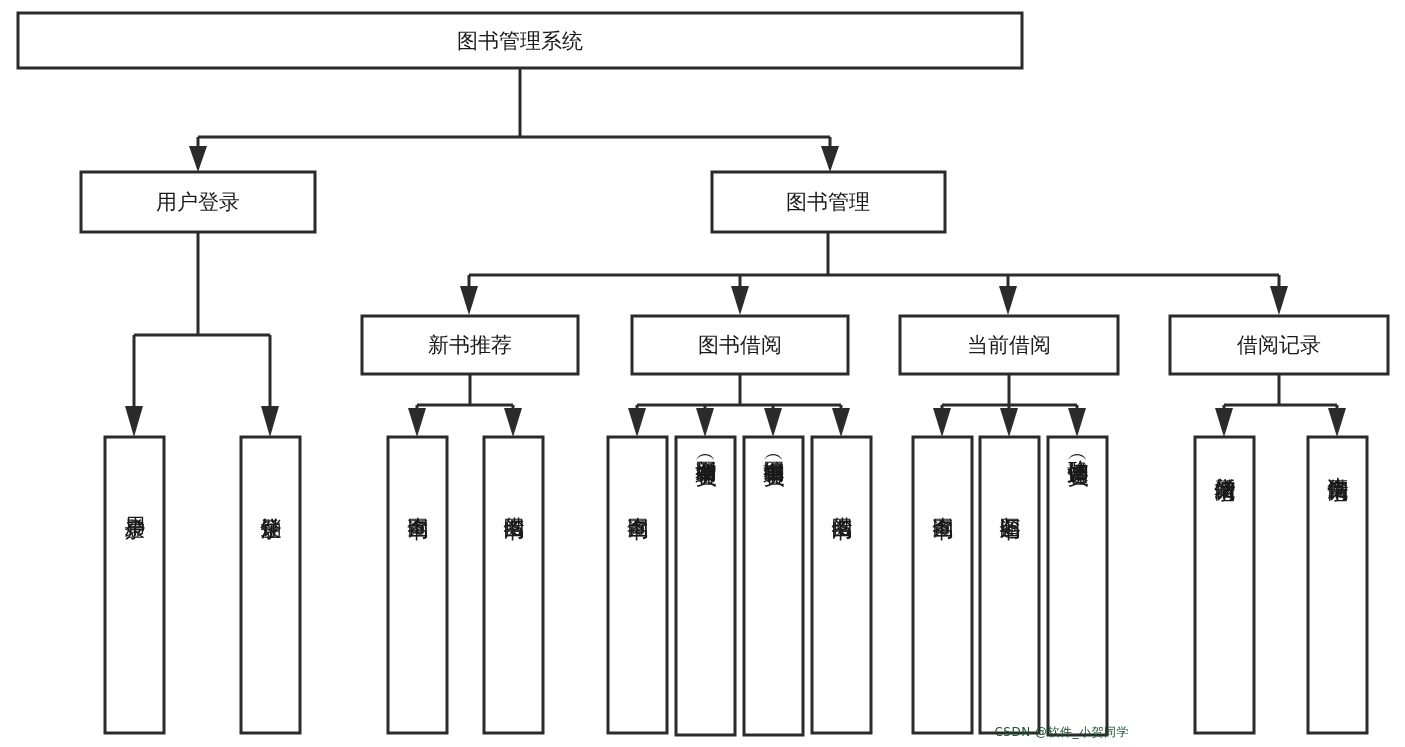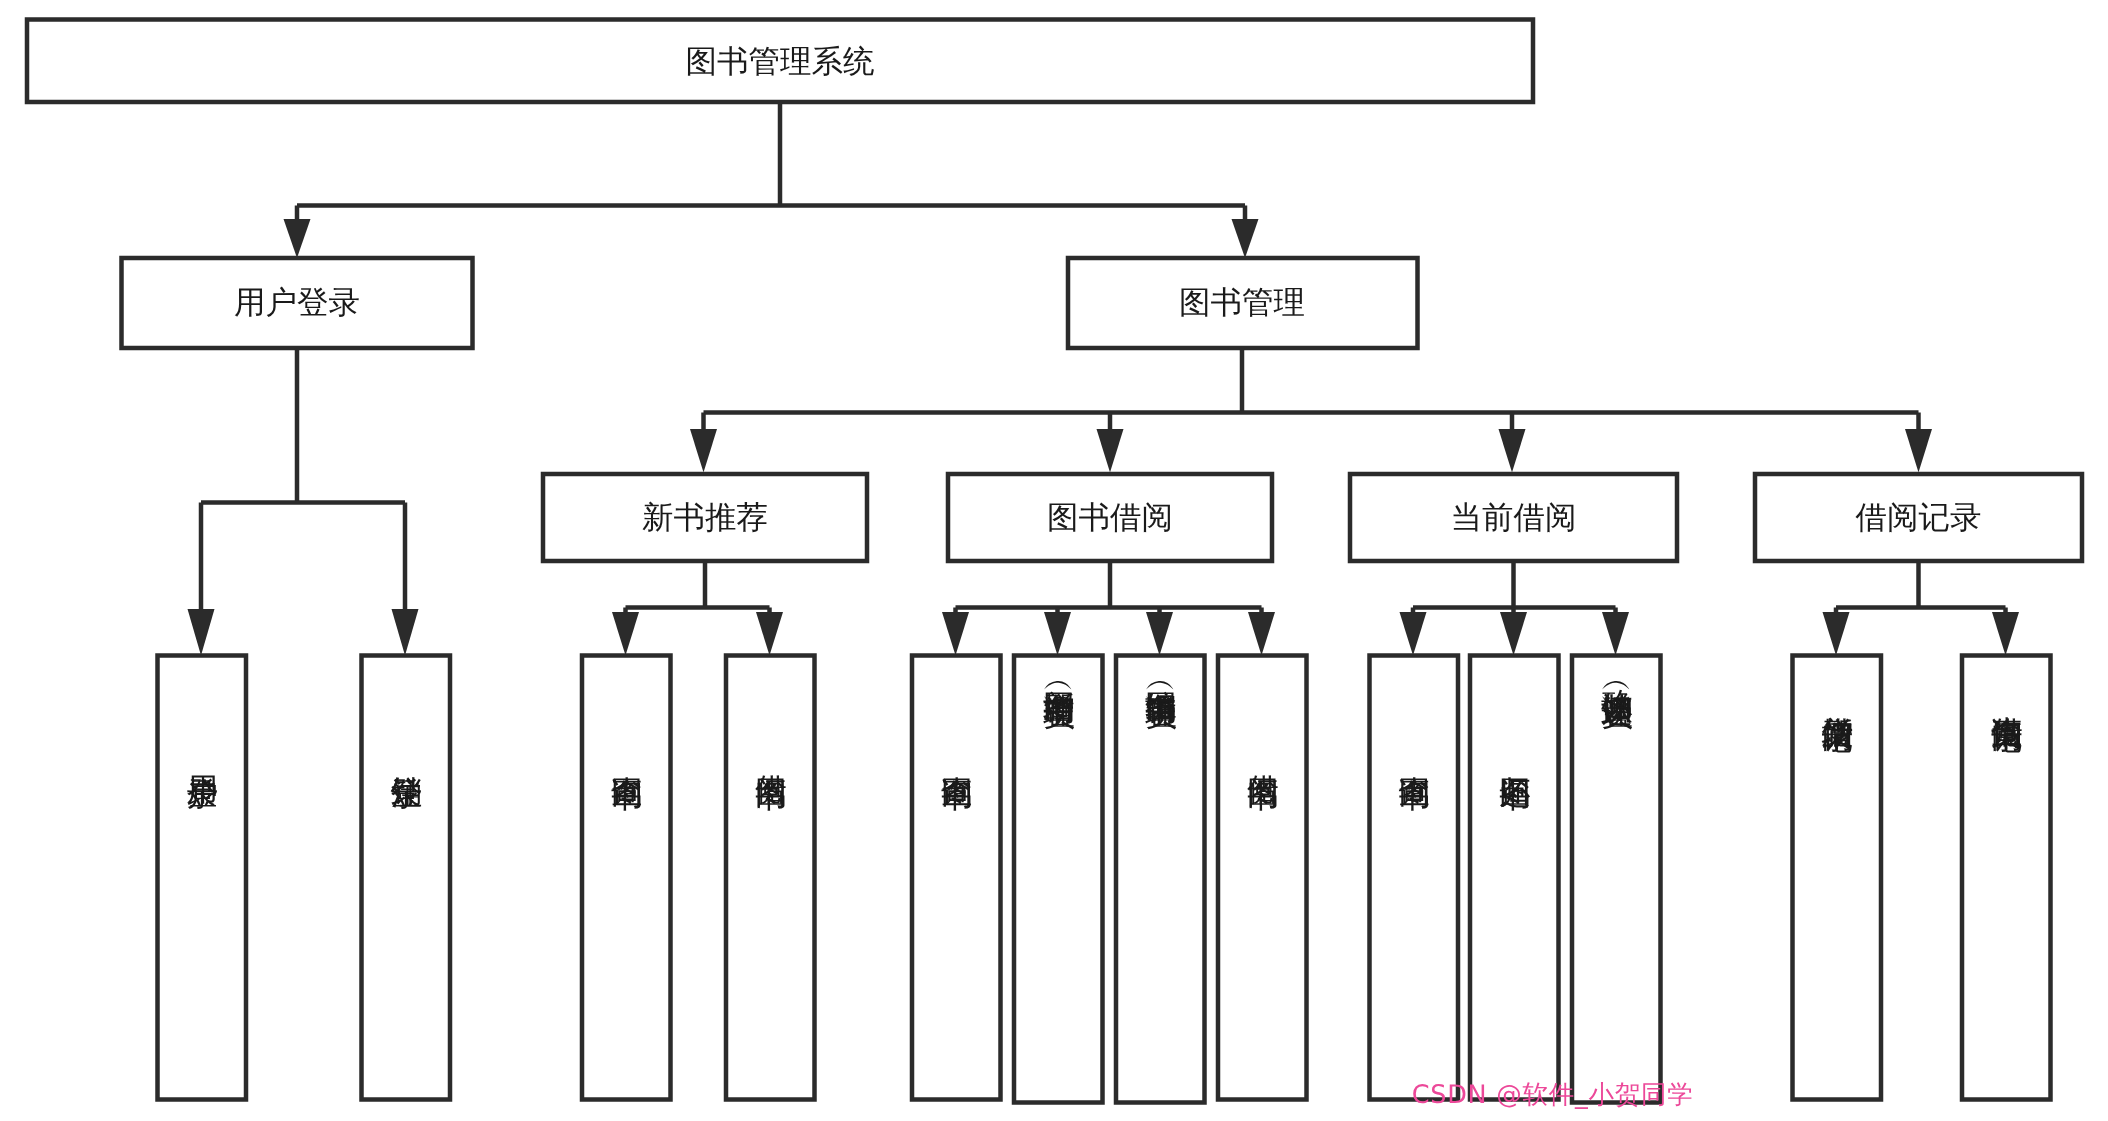--- a/index.html
+++ b/index.html
@@ -60,22 +60,22 @@
     text-orientation: upright;
     letter-spacing: 1px;
     white-space: nowrap;
     pointer-events: none;
   }
   .watermark {
     position: absolute;
     right: 8px;
     bottom: 6px;
     font-family: "DejaVu Sans", "Liberation Sans", sans-serif;
-    font-size: 17px;
-    color: #ec4899;
+    font-size: 12px;
+    color: #14532d;
     white-space: nowrap;
     letter-spacing: 0.5px;
   }
 </style>
 </head>
 <body>
 
 <div id="diagram-root">
 
   <svg id="flow" viewBox="0 0 1405 747">

